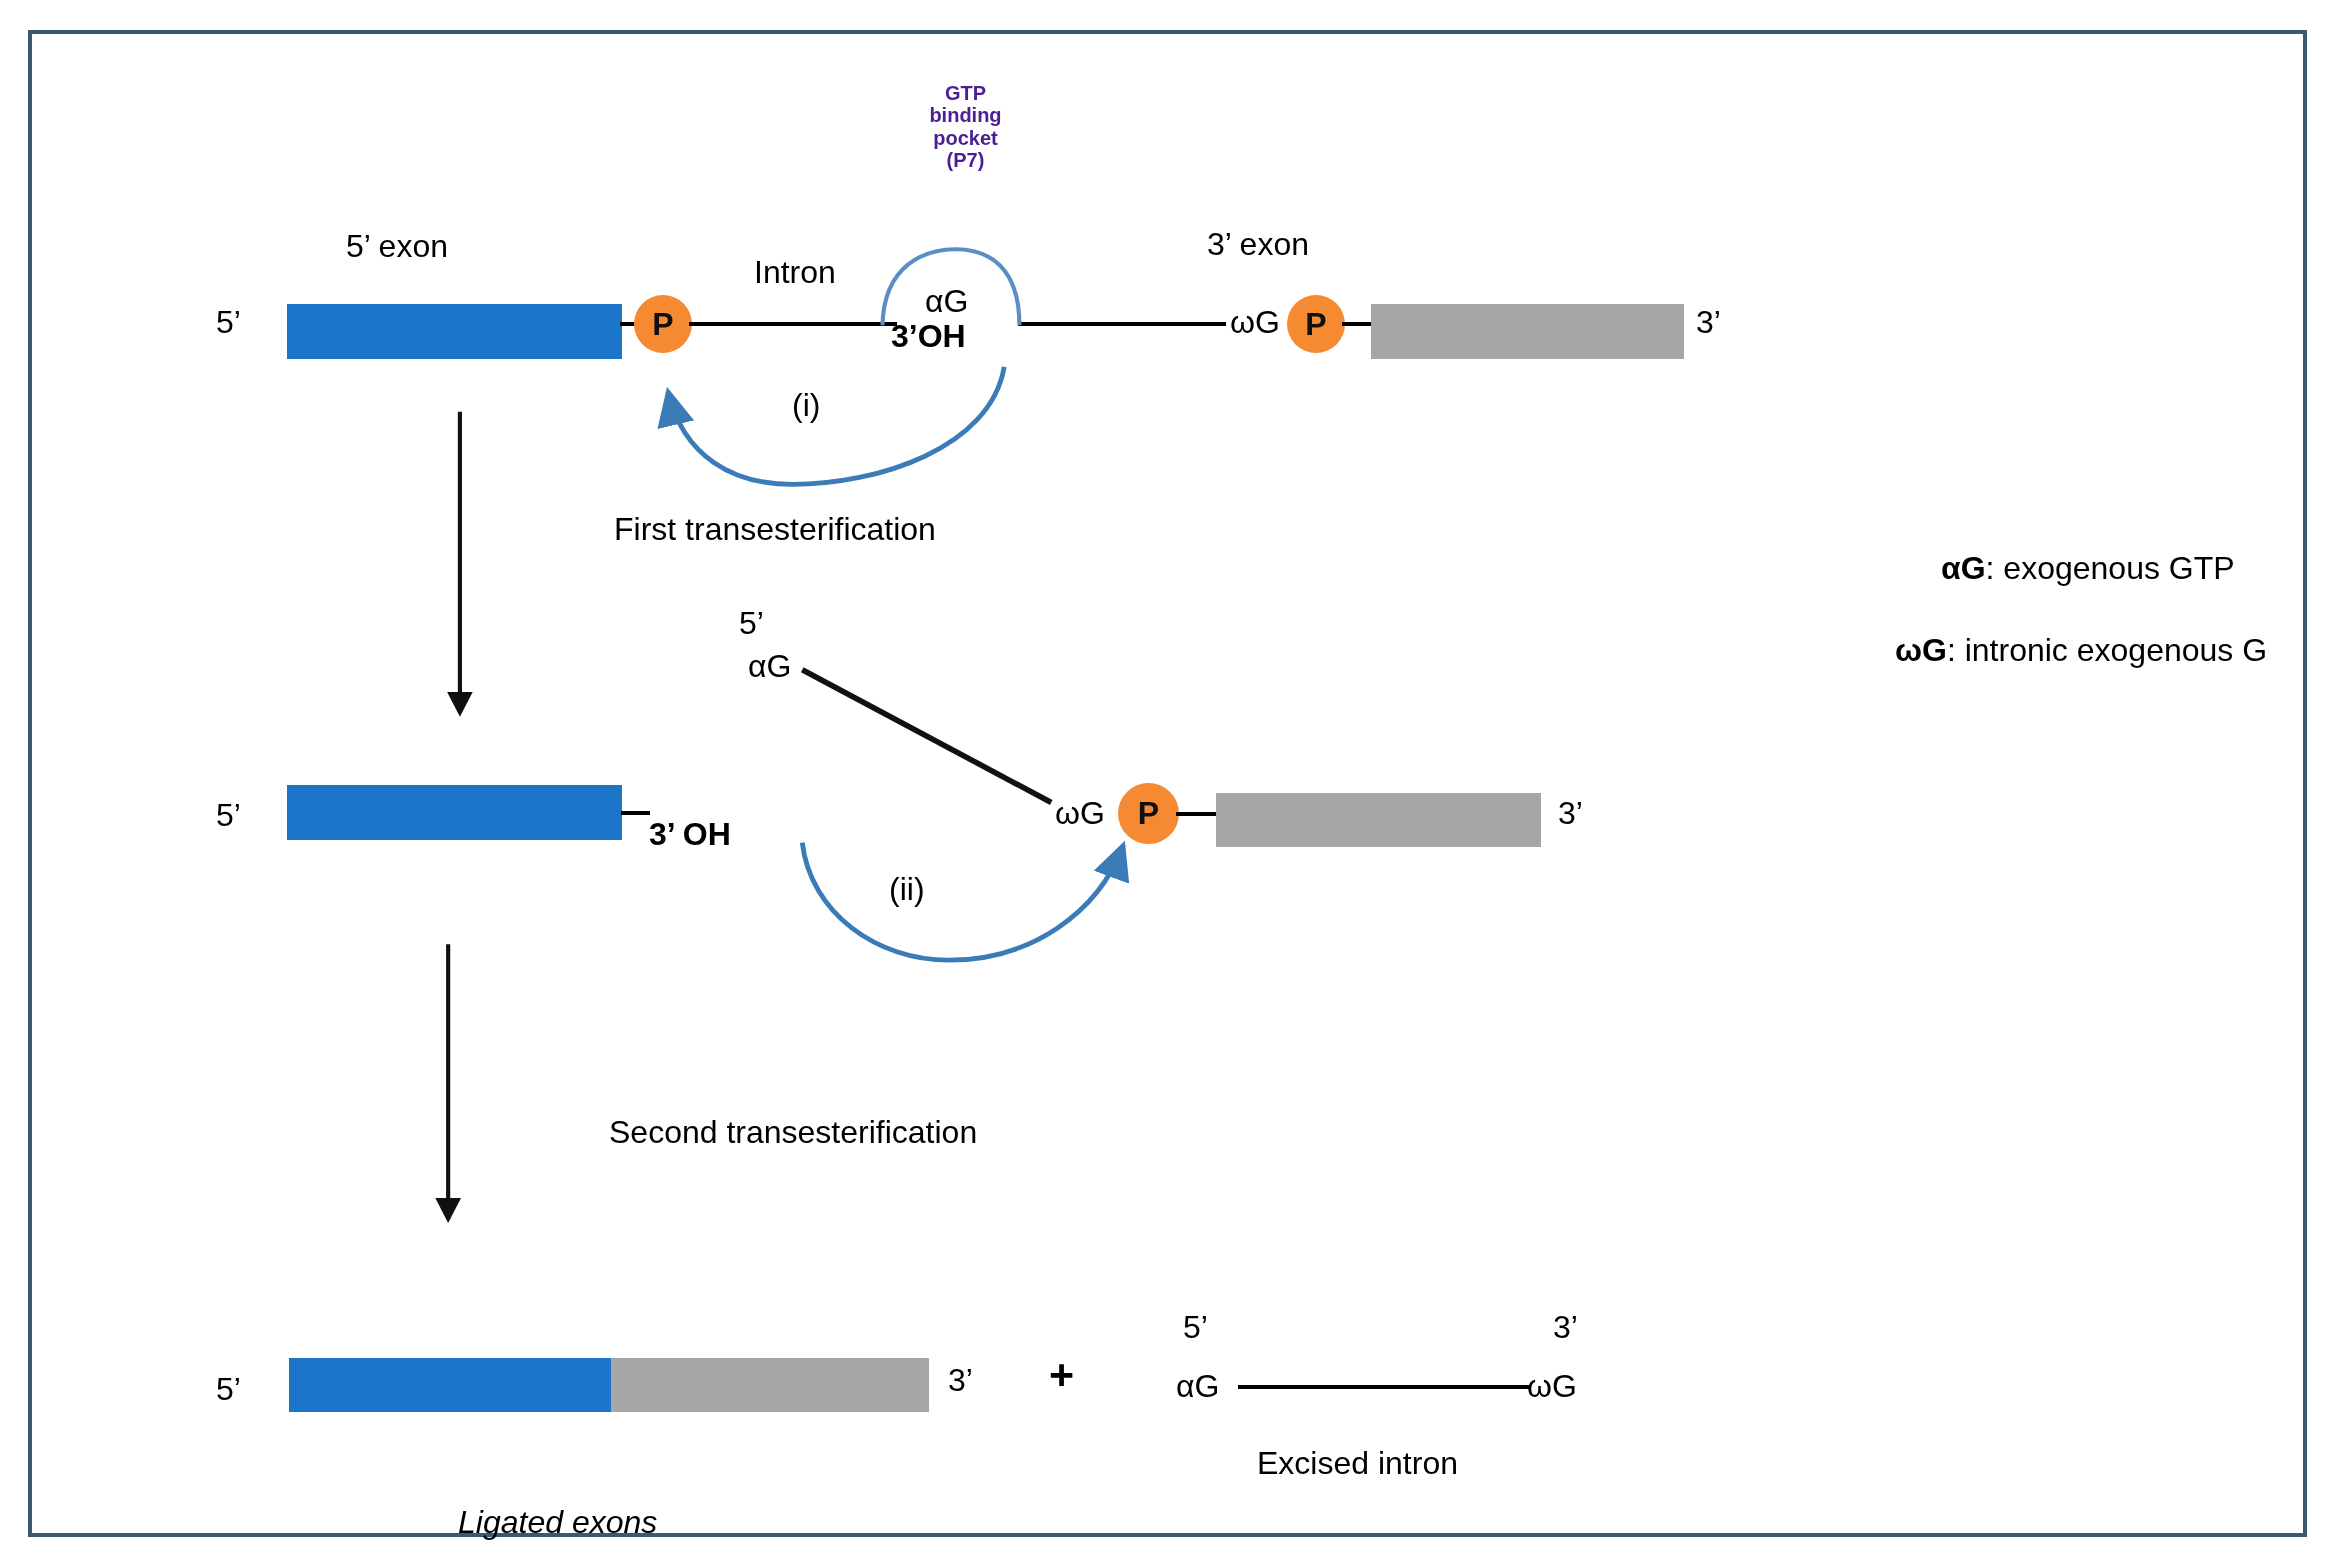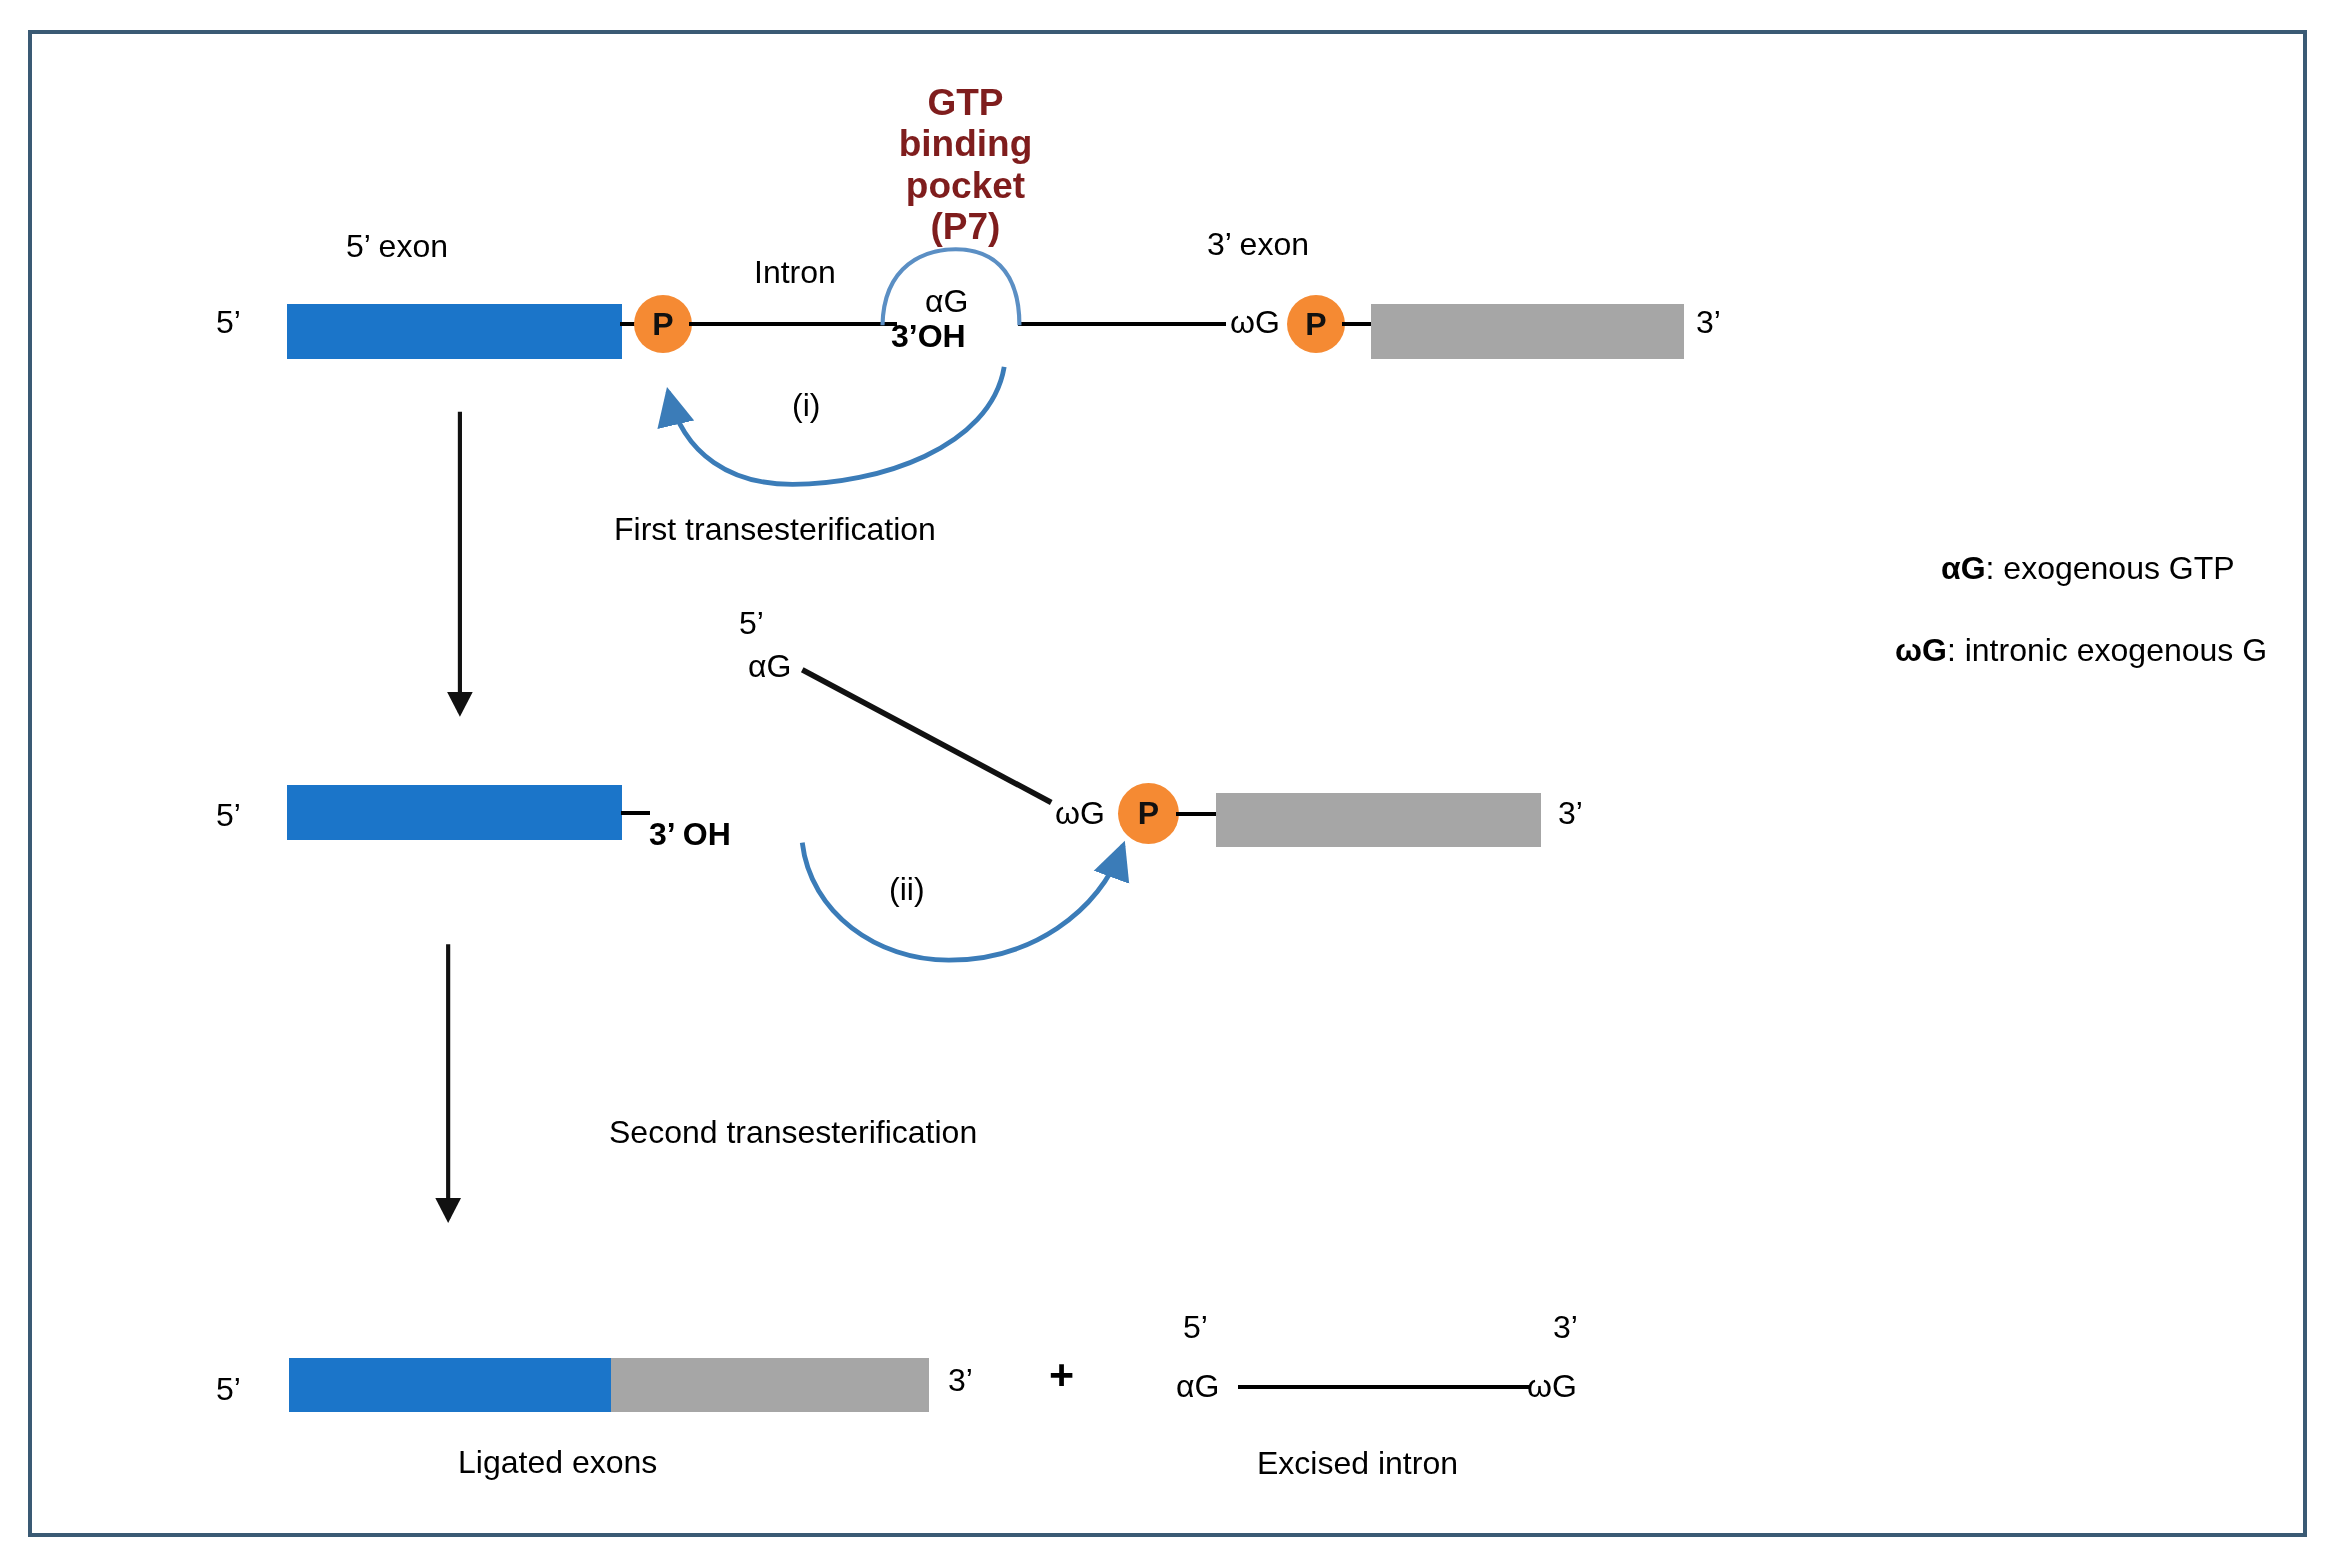--- a/index.html
+++ b/index.html
@@ -21,21 +21,21 @@
     position:absolute;border-radius:50%;background:#f58a33;
     display:flex;align-items:center;justify-content:center;
     font-weight:bold;color:#111111;
   }
   .ruleline{position:absolute;background:#000000;}
   svg.overlay{position:absolute;left:0;top:0;width:2330px;height:1567px;pointer-events:none;}
   .t-reg{font-size:32px;font-weight:normal;}
   .t-bold{font-size:32px;font-weight:bold;}
   .t-prime{font-size:32px;}
   .t-legend{font-size:32px;}
-  .t-blue{color:#7f1d1d;font-weight:bold;font-size:37px;text-align:center;line-height:1.12;}
+  .t-blue{color:#4c1d95;font-weight:bold;font-size:20px;text-align:center;line-height:1.12;}
   .t-plus{font-size:43px;font-weight:bold;}
 </style>
 </head>
 <body>
 
 <div id="figure-frame"></div>
 
 <div id="canvas">
 
   <div class="lbl t-blue" style="left:865px;top:82px;width:201px;">
@@ -109,21 +109,21 @@
 
   <div class="lbl t-reg" style="left:609px;top:1116px;text-align:right;">Second transesterification</div>
 
   <div class="lbl t-prime" style="left:216px;top:1373px;">5’</div>
 
   <div class="exon-box blue" style="left:289px;top:1358px;width:322px;height:54px;"></div>
   <div class="exon-box gray" style="left:611px;top:1358px;width:318px;height:54px;"></div>
 
   <div class="lbl t-prime" style="left:948px;top:1364px;">3’</div>
 
-  <div class="lbl t-reg" style="left:458px;top:1446px;">Ligated exons</div>
+  <div class="lbl t-reg" style="left:458px;top:1506px;font-style:italic;">Ligated exons</div>
 
   <div class="lbl t-plus" style="left:1049px;top:1353px;">+</div>
 
   <div class="lbl t-prime" style="left:1183px;top:1311px;">5’</div>
   <div class="lbl t-prime" style="left:1553px;top:1311px;">3’</div>
 
   <div class="lbl t-reg" style="left:1176px;top:1370px;">αG</div>
 
   <div class="ruleline" style="left:1238px;top:1385px;width:291px;height:4.2px;"></div>
 

